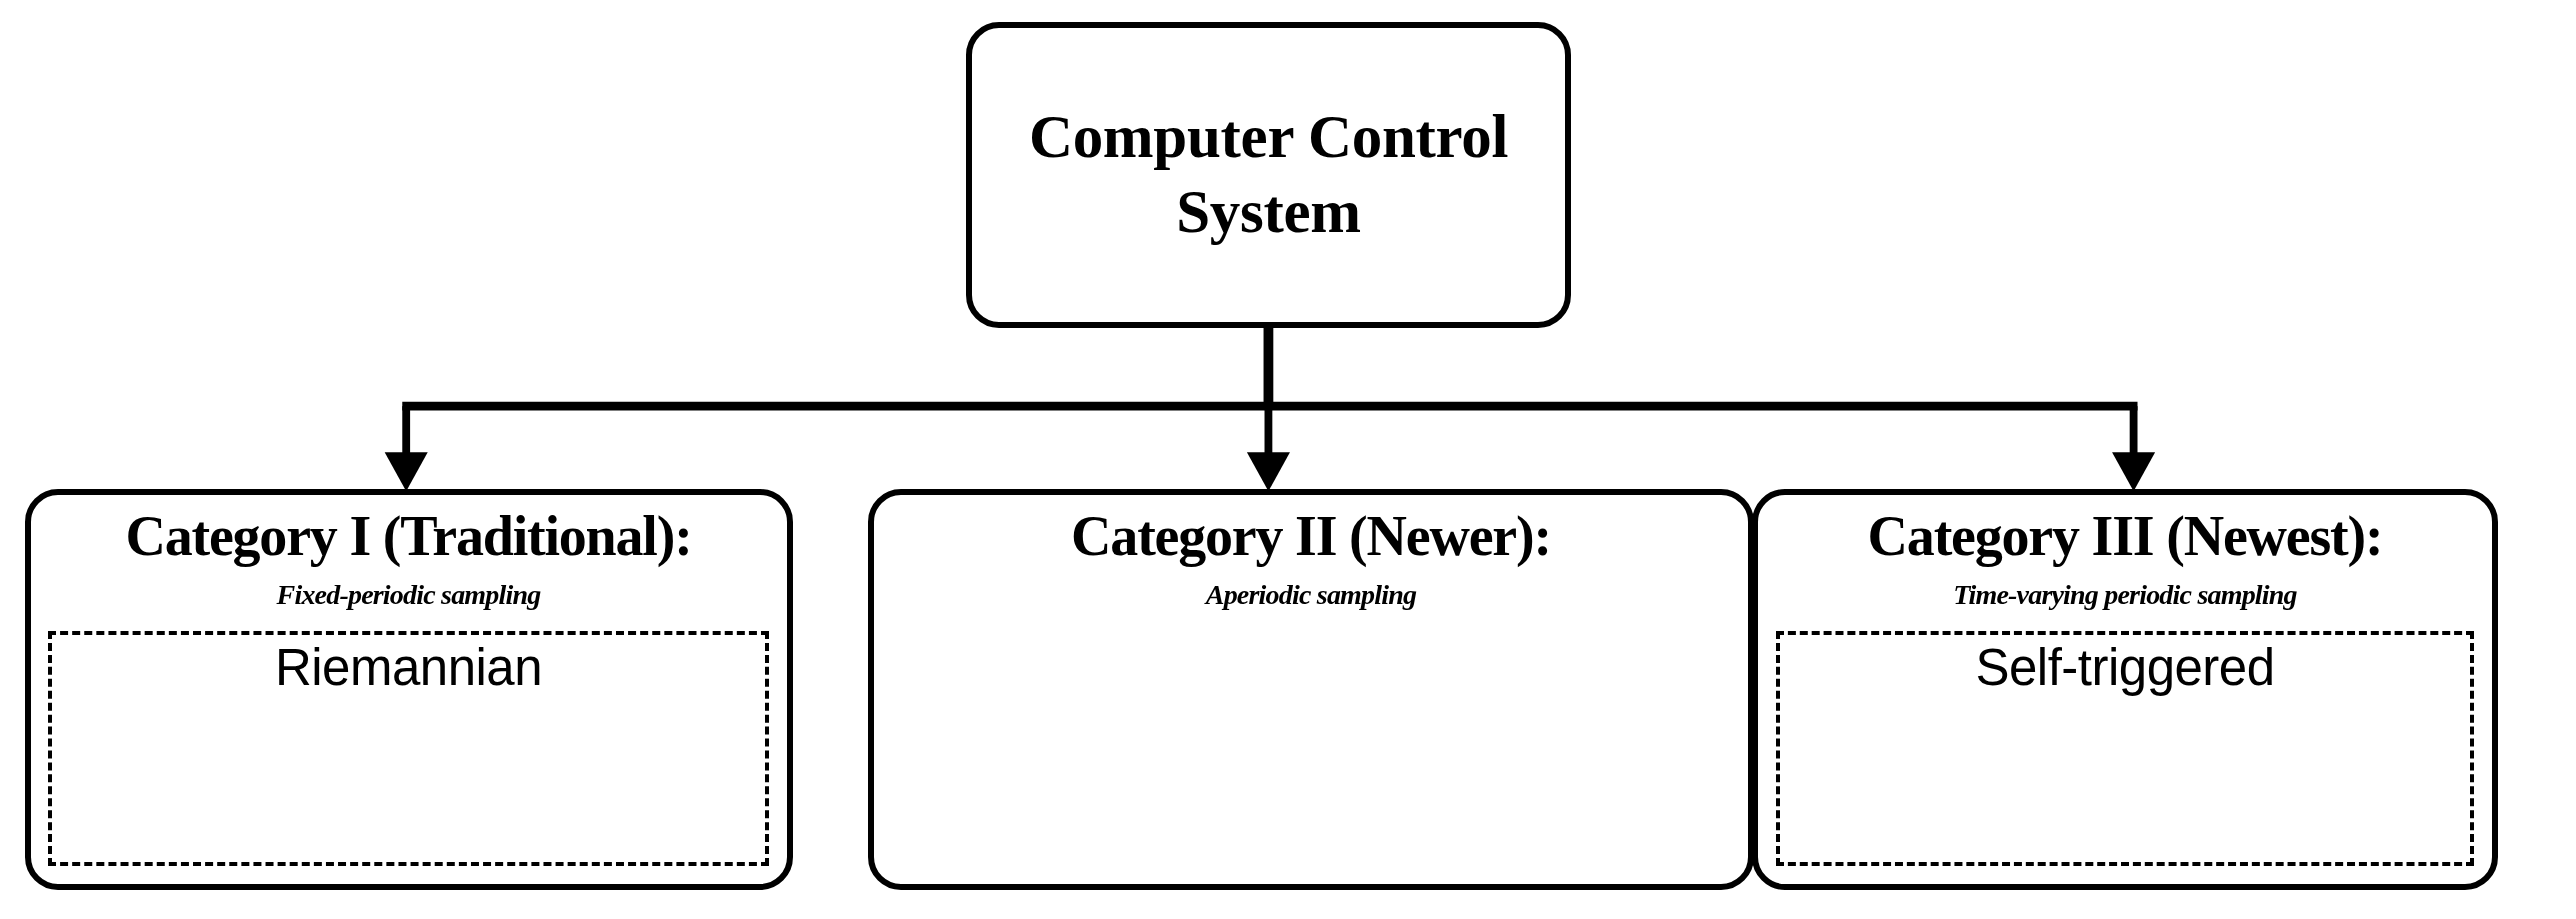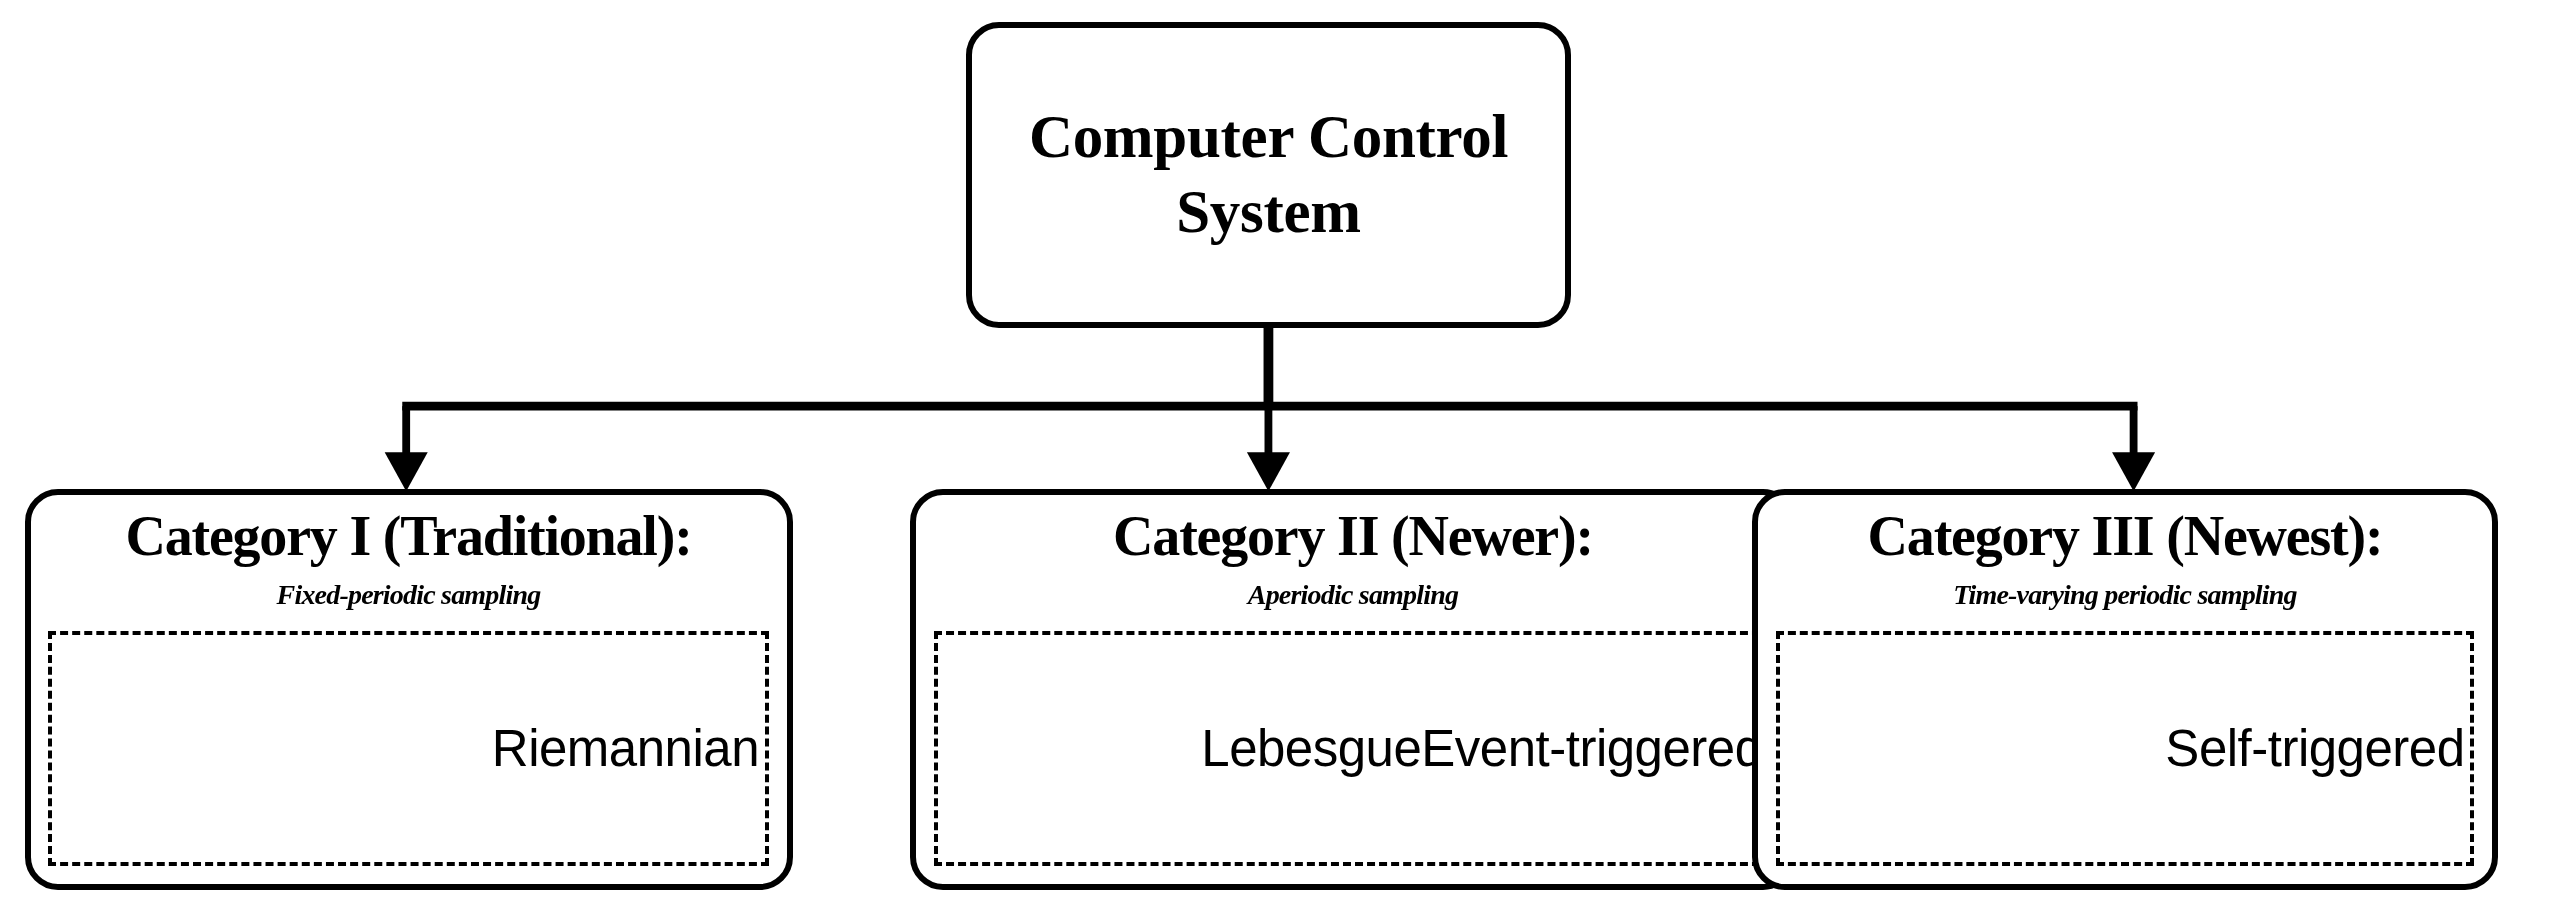--- a/index.html
+++ b/index.html
@@ -58,21 +58,21 @@
   
   .category-node {
     top: 489px;
     height: 401px;
     padding: 9.8px 17.6px 17.6px 17.6px;
     display: flex;
     flex-direction: column;
     align-items: stretch;
   }
   #cat-1 { left: 24.5px;   width: 768px; }
-  #cat-2 { left: 910px;  width: 886px; }
+  #cat-2 { left: 868px;  width: 886px; }
   #cat-3 { left: 1752px; width: 746px; }
 
   .cat-title {
     font-family: "Liberation Serif", "DejaVu Serif", serif;
     font-weight: bold;
     font-size: 56px;
     line-height: 1.0;
     text-align: center;
     color: #000000;
     letter-spacing: -1.2px;
@@ -93,23 +93,23 @@
   }
 
   
   .inner-box {
     box-sizing: border-box;
     margin-top: 21.5px;
     flex: 1 1 auto;
     border: 4.9px dashed #000000;
     background: #ffffff;
     display: flex;
-    flex-direction: row;
+    flex-direction: column;
     align-items: center;
-    justify-content: flex-end;
+    justify-content: flex-start;
     padding: 0 5.9px;
   }
   .inner-line {
     font-family: "Liberation Sans", "DejaVu Sans", sans-serif;
     font-weight: normal;
     font-size: 51px;
     line-height: 1.30;
     text-align: center;
     color: #000000;
     letter-spacing: -0.5px;
@@ -145,24 +145,20 @@
     <div class="cat-title">Category I (Traditional):</div>
     <div class="cat-subtitle">Fixed-periodic sampling</div>
     <div class="inner-box">
       <div class="inner-line">Riemannian</div>
     </div>
   </div>
 
   <div class="node category-node" id="cat-2">
     <div class="cat-title">Category II (Newer):</div>
     <div class="cat-subtitle">Aperiodic sampling</div>
-    <div class="inner-box">
-      <div class="inner-line">Lebesgue</div>
-      <div class="inner-line">Event-triggered</div>
-    </div>
   </div>
 
   <div class="node category-node" id="cat-3">
     <div class="cat-title">Category III (Newest):</div>
     <div class="cat-subtitle">Time-varying periodic sampling</div>
     <div class="inner-box">
       <div class="inner-line">Self-triggered</div>
     </div>
   </div>
 

